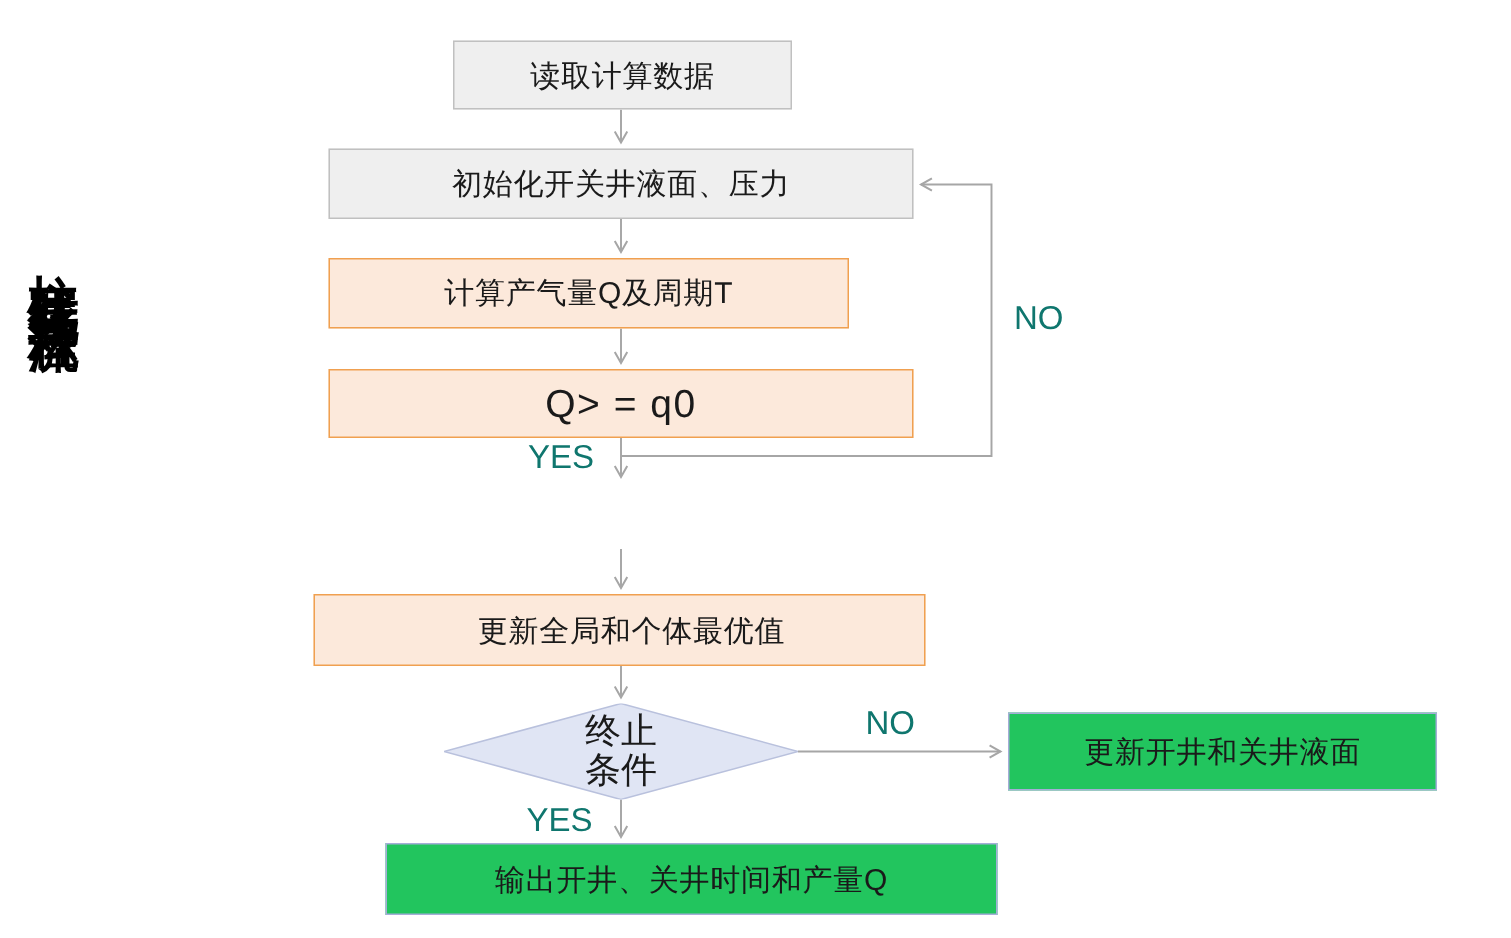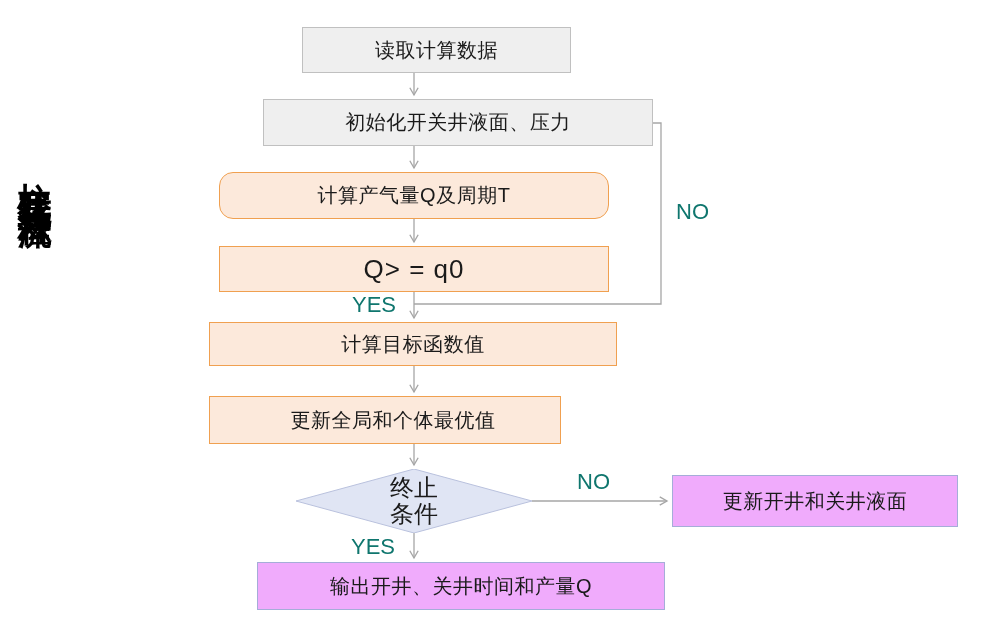--- a/index.html
+++ b/index.html
@@ -24,28 +24,28 @@
     justify-content: center;
     text-align: center;
     font-size: 20px;
     letter-spacing: 0.5px;
     color: #1a1a1a;
     box-sizing: border-box;
     z-index: 2;
   }
   .node.gray   { background: #efefef; border: 1px solid #c0c0c0; }
   .node.orange { background: #fce9db; border: 1px solid #f0a050; }
-  .node.blue   { background: #f0abfc; border: 1px solid #a5add8; }
+  .node.blue   { background: #22c55e; border: 1px solid #a5add8; }
 
-  .box-read   { left: 302px; top: 27px;  width: 269px; height: 46px; }
-  .box-init   { left: 219px; top: 99px;  width: 390px; height: 47px; margin-left: 44px; }
-  .box-q      { left: 219px; top: 172px; width: 390px; height: 47px; border-radius: 14px; }
+  .box-read   { left: 302px; top: 27px;  width: 226px; height: 46px; }
+  .box-init   { left: 219px; top: 99px;  width: 390px; height: 47px; }
+  .box-q      { left: 219px; top: 172px; width: 347px; height: 47px; }
   .box-cond   { left: 219px; top: 246px; width: 390px; height: 46px; font-size: 26px; letter-spacing: 1px; }
   .box-obj    { left: 209px; top: 322px; width: 408px; height: 44px; }
-  .box-best   { left: 209px; top: 396px; width: 352px; height: 48px; padding-left: 16px; }
+  .box-best   { left: 209px; top: 396px; width: 408px; height: 48px; padding-left: 16px; }
   .box-update { left: 672px; top: 475px; width: 286px; height: 52px; }
   .box-out    { left: 209px; top: 562px; width: 408px; height: 48px; margin-left: 48px; }
 
   .diamond-wrap {
     position: absolute;
     left: 296px; top: 469px;
     width: 236px; height: 64px;
     z-index: 2;
   }
   .diamond-wrap svg { position: absolute; left: 0; top: 0; }
@@ -110,21 +110,20 @@
       <path d="M532,501 L667,501" marker-end="url(#arrow)"></path>
     </g>
   </svg>
 
   <div class="side-title">柱塞优化算法流程</div>
 
   <div class="node gray box-read">读取计算数据</div>
   <div class="node gray box-init">初始化开关井液面、压力</div>
   <div class="node orange box-q">计算产气量Q及周期T</div>
   <div class="node orange box-cond">Q&gt; = q0</div>
-  <div class="node orange box-obj">计算目标函数值</div>
   <div class="node orange box-best">更新全局和个体最优值</div>
   <div class="node blue box-update">更新开井和关井液面</div>
   <div class="node blue box-out">输出开井、关井时间和产量Q</div>
 
   <div class="diamond-wrap">
     <svg width="236" height="64" viewBox="0 0 236 64" xmlns="http://www.w3.org/2000/svg">
       <polygon points="118,0 236,32 118,64 0,32" fill="#e0e5f4" stroke="#b9c1dd" stroke-width="1"></polygon>
     </svg>
     <div class="diamond-label">终止
 条件</div>

